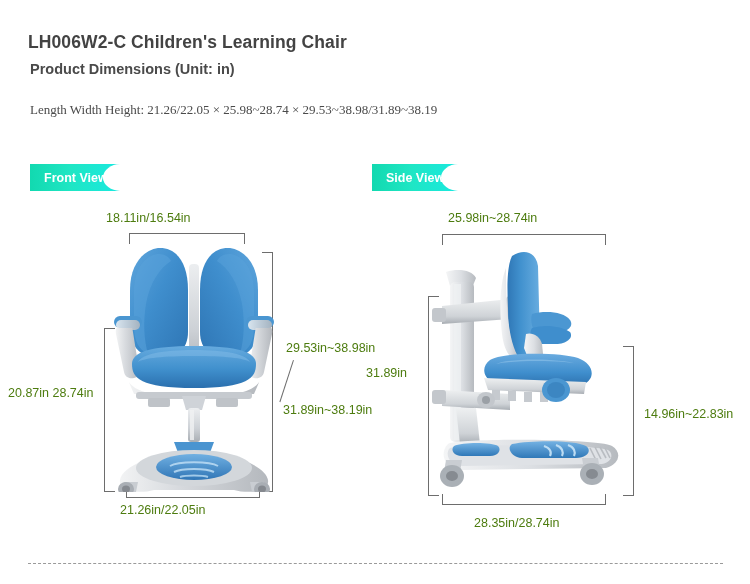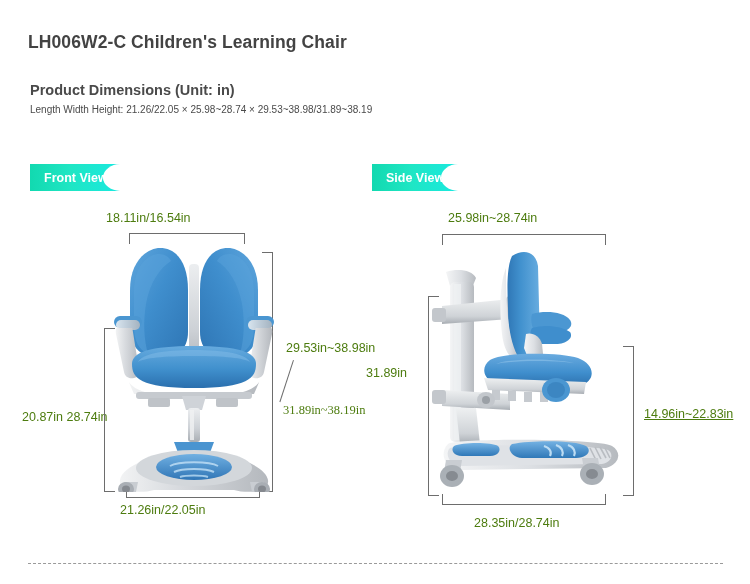--- a/index.html
+++ b/index.html
@@ -27,34 +27,35 @@
     top: 32px;
     font-size: 17.5px;
     font-weight: bold;
     color: #434343;
     letter-spacing: 0.1px;
     white-space: nowrap;
   }
   .dims-heading {
     position: absolute;
     left: 30px;
-    top: 82px;
+    top: 61px;
     font-size: 14.5px;
     font-weight: bold;
     color: #4a4a4a;
     white-space: nowrap;
   }
   .dims-line {
     position: absolute;
     left: 30px;
     top: 101px;
     width: 420px;
-    font-size: 10px;
+    font-size: 13px;
     line-height: 17px;
     color: #4a4a4a;
+    font-family: Liberation Serif, serif;
   }
 
   
   .view-tag {
     position: absolute;
     height: 27px;
     display: flex;
     align-items: center;
     color: #ffffff;
     font-size: 12.5px;
@@ -144,28 +145,28 @@
   </div>
 
   <div class="view-tag" style="left:372px; top:164px; width:86px;text-align:right;">
     <span class="tag-label">Side View</span>
     <span class="tag-notch"></span>
   </div>
 
   <div class="dim-label" style="left:106px; top:211px;">18.11in/16.54in</div>
   <div class="bracket-top" style="left:129px; top:233px; width:114px;"></div>
 
-  <div class="dim-label" style="left:22px; top:386px;margin-top:24px;">20.87in 28.74in</div>
+  <div class="dim-label" style="left:8px; top:386px;">20.87in 28.74in</div>
   <div class="bracket-left" style="left:104px; top:328px; height:162px;"></div>
 
   <div class="bracket-right" style="left:262px; top:252px; height:238px;"></div>
 
   <div class="dim-label" style="left:286px; top:341px;">29.53in~38.98in</div>
   <div class="dim-label" style="left:366px; top:366px;">31.89in</div>
-  <div class="dim-label" style="left:283px; top:403px;font-family:Liberation Serif, serif;">31.89in~38.19in</div>
+  <div class="dim-label" style="left:283px; top:403px;">31.89in~38.19in</div>
   <div class="leader" style="left:293px; top:360px; height:44px; transform: rotate(18deg);"></div>
 
   <div class="bracket-bottom" style="left:126px; top:487px; width:132px;"></div>
   <div class="dim-label" style="left:120px; top:503px;">21.26in/22.05in</div>
 
   <svg class="chair-svg" style="left:108px; top:246px;" width="172" height="246" viewBox="0 0 172 246">
     <defs>
       <linearGradient id="fbBackL" x1="0" y1="0" x2="1" y2="1">
         <stop offset="0%" stop-color="#5ea5dc"></stop>
         <stop offset="45%" stop-color="#3f8ecd"></stop>
@@ -243,21 +244,21 @@
     <ellipse cx="154" cy="243" rx="8" ry="7" fill="#a9aeb4"></ellipse>
     <ellipse cx="154" cy="243" rx="4" ry="3.5" fill="#85898f"></ellipse>
   </svg>
 
   <div class="dim-label" style="left:448px; top:211px;">25.98in~28.74in</div>
   <div class="bracket-top" style="left:442px; top:234px; width:162px;"></div>
 
   <div class="bracket-left" style="left:428px; top:296px; height:198px;"></div>
 
   <div class="bracket-right" style="left:623px; top:346px; height:148px;"></div>
-  <div class="dim-label" style="left:644px; top:407px;text-decoration:underline;">14.96in~22.83in</div>
+  <div class="dim-label" style="left:644px; top:407px;">14.96in~22.83in</div>
 
   <div class="bracket-bottom" style="left:442px; top:494px; width:162px;"></div>
   <div class="dim-label" style="left:474px; top:508px;margin-top:8px;">28.35in/28.74in</div>
 
   <svg class="chair-svg" style="left:428px; top:248px;" width="200" height="244" viewBox="0 0 200 244">
     <defs>
       <linearGradient id="sBack" x1="0" y1="0" x2="1" y2="0">
         <stop offset="0%" stop-color="#2f77b6"></stop>
         <stop offset="40%" stop-color="#4191ce"></stop>
         <stop offset="100%" stop-color="#69ade0"></stop>

